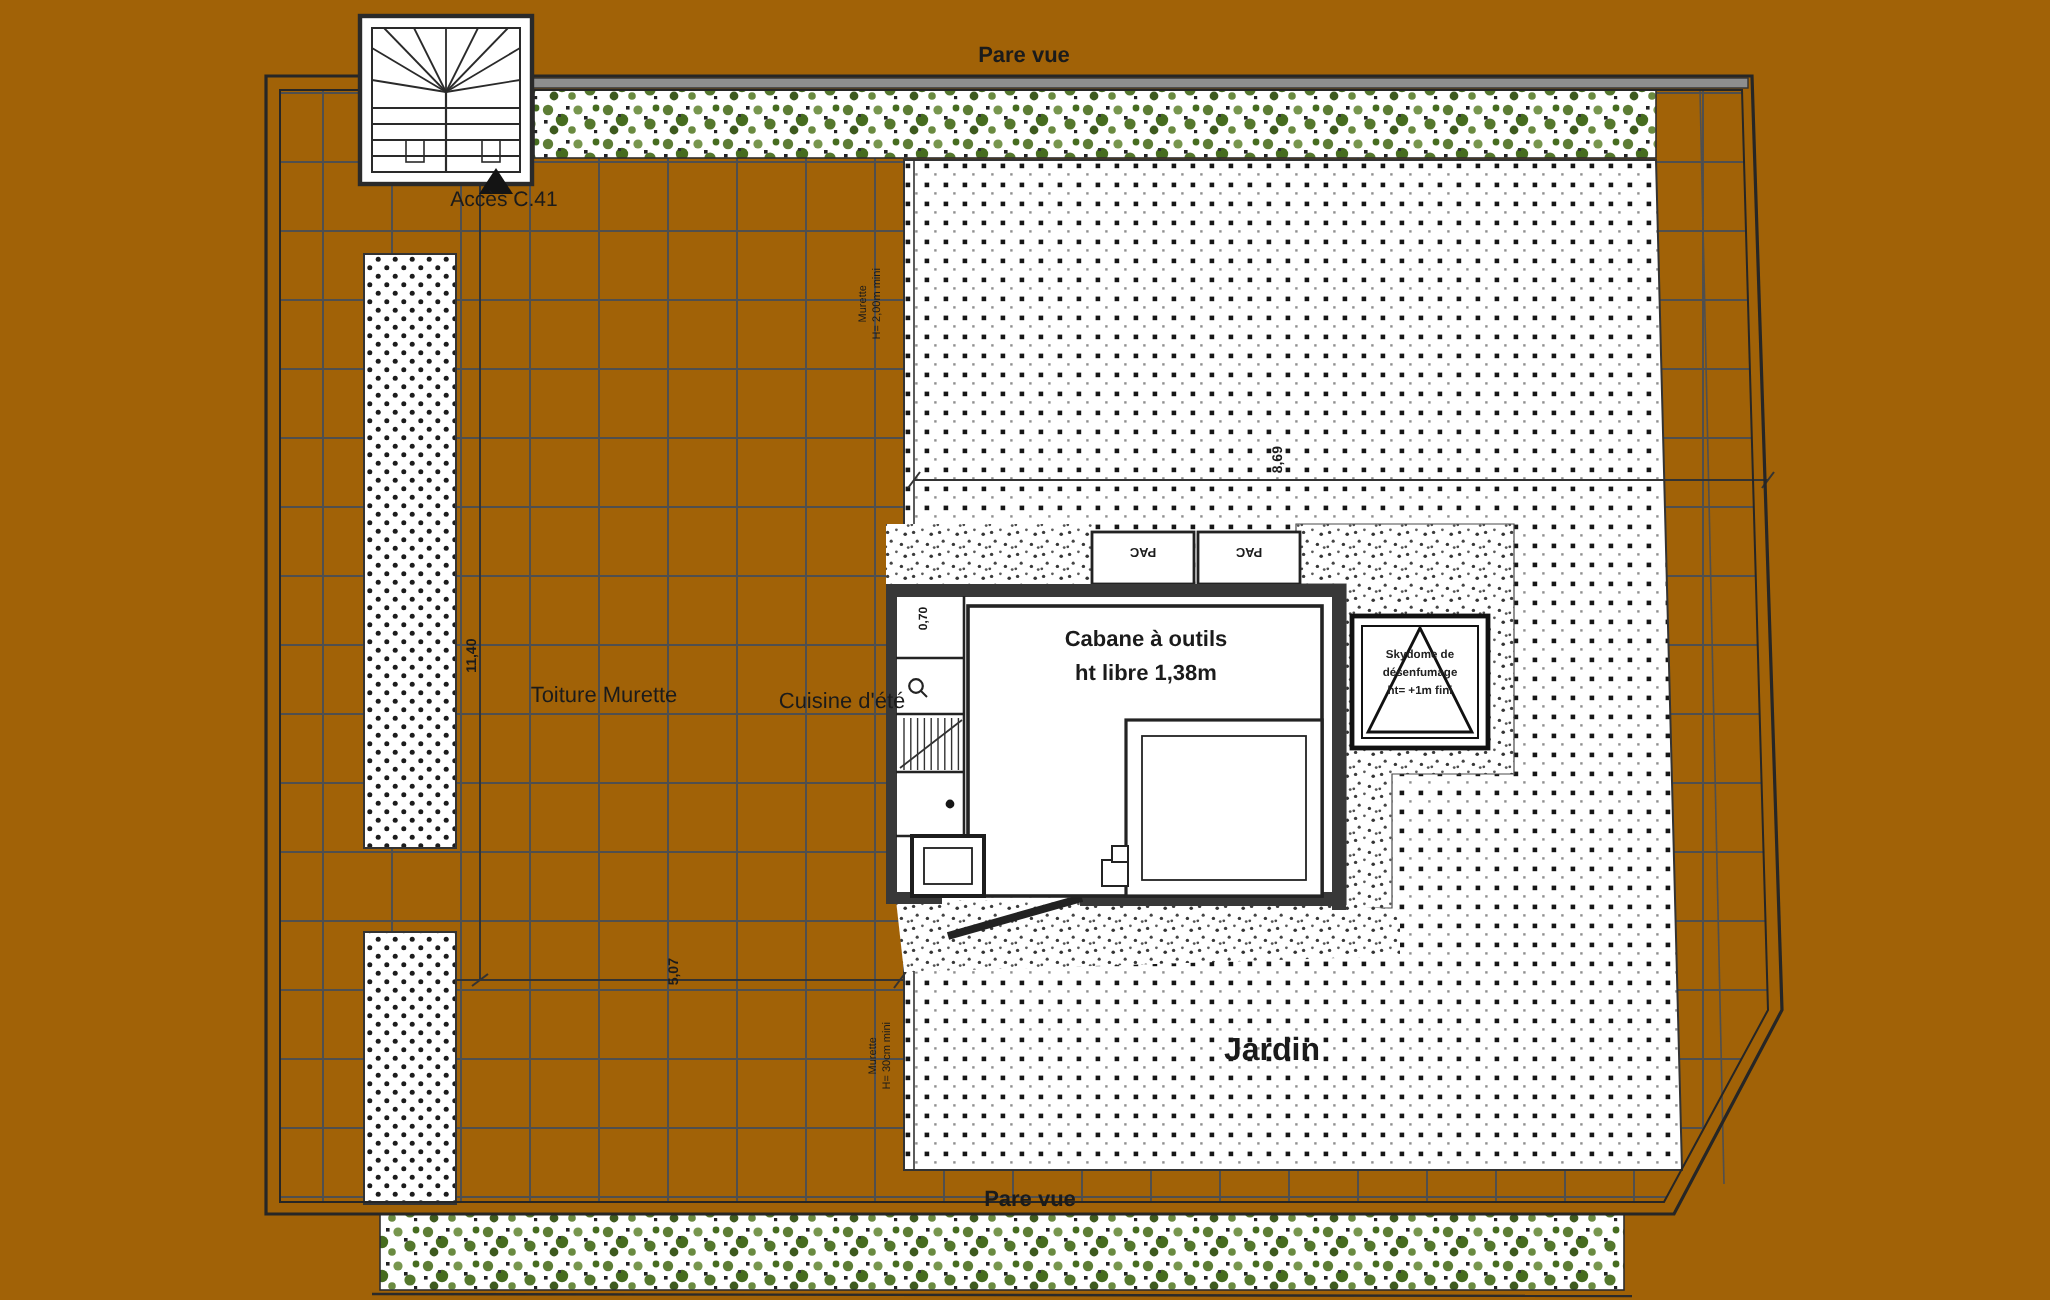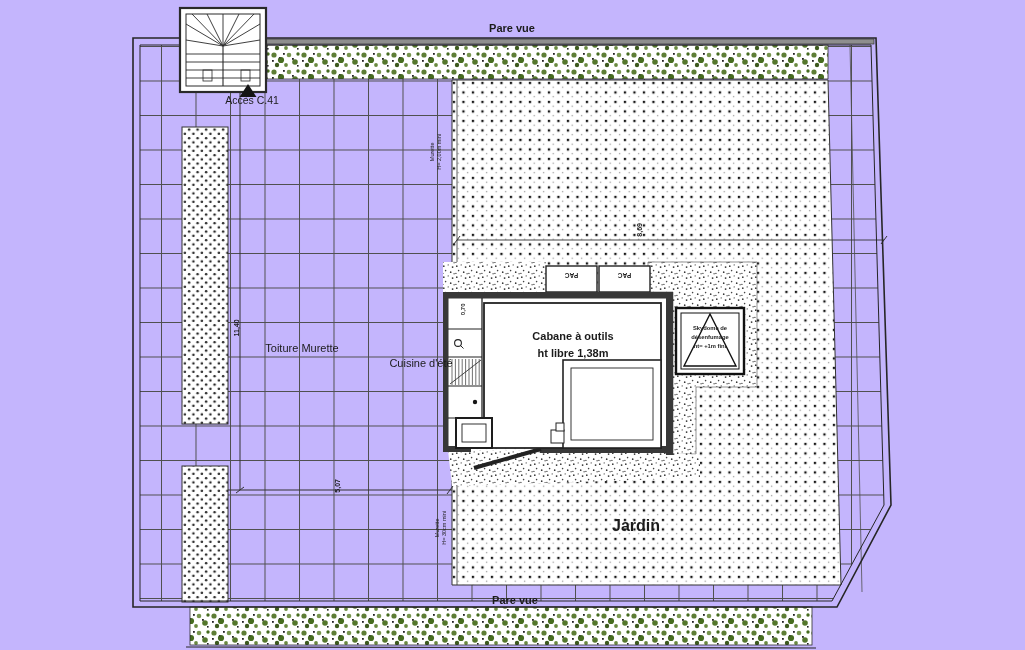--- a/index.html
+++ b/index.html
@@ -1,28 +1,28 @@
 <!DOCTYPE html>
 <html><head>
 <meta charset="utf-8">
 <style>
   html,body{margin:0;padding:0;background:#fff;}
   .plan-canvas{
-    position:relative;width:1025px;height:650px;background:#c4b5fd;
+    position:relative;width:1025px;height:650px;background:#a16207;
     overflow:hidden;font-family:"Liberation Sans",sans-serif;color:#1b1b1b;
   }
   .plan-canvas svg{position:absolute;left:0;top:0;}
   .lbl{position:absolute;text-align:center;white-space:nowrap;line-height:1.1;}
   .rot90{transform:rotate(-90deg);transform-origin:center;}
   .rot180{transform:rotate(180deg);transform-origin:center;}
   #lbl-pare-top{left:452px;top:22px;width:120px;font-size:11px;font-weight:700;}
   #lbl-acces{left:192px;top:95px;width:120px;font-size:10.5px;text-align:center;}
   #lbl-toiture{left:222px;top:342px;width:160px;font-size:11px;}
-  #lbl-cuisine{left:378px;top:345px;width:86px;font-size:11px;margin-top:12px;}
-  #lbl-cabane{left:493px;top:328px;width:160px;font-size:11px;font-weight:700;line-height:1.5;}
+  #lbl-cuisine{left:378px;top:345px;width:86px;font-size:11px;}
+  #lbl-cabane{left:493px;top:312px;width:160px;font-size:11px;font-weight:700;line-height:1.5;}
   #lbl-jardin{left:596px;top:517px;width:80px;font-size:16px;font-weight:700;}
   #lbl-pare-bottom{left:455px;top:594px;width:120px;font-size:11px;font-weight:700;}
   #dim-1140{left:222px;top:324px;width:30px;font-size:7px;font-weight:700;}
   #dim-507{left:323px;top:482px;width:30px;font-size:7px;font-weight:700;}
   #dim-869{left:625px;top:226px;width:30px;font-size:7px;font-weight:700;}
   #dim-070{left:451px;top:306px;width:24px;font-size:6px;font-weight:700;}
   #note-top{left:406px;top:145px;width:60px;font-size:5.5px;line-height:1.25;}
   #note-bottom{left:411px;top:521px;width:60px;font-size:5.5px;line-height:1.25;}
   #pac1{left:551px;top:272px;width:41px;font-size:6.5px;font-weight:700;}
   #pac2{left:604px;top:272px;width:41px;font-size:6.5px;font-weight:700;}

